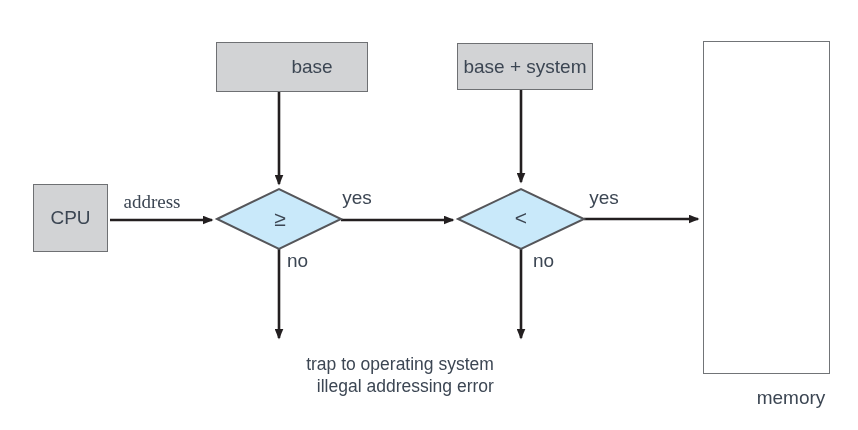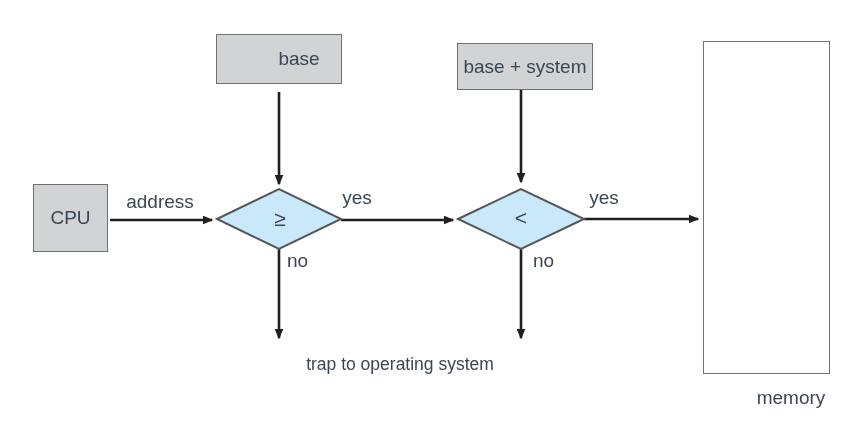--- a/index.html
+++ b/index.html
@@ -48,37 +48,37 @@
     align-items: center;
     justify-content: center;
     font-size: 19px;
     color: var(--text);
   }
   .reg-box {
     background: var(--box-fill);
     border: 1.6px solid var(--box-border);
   }
   .cpu-box    { left: 33px;  top: 184px; width: 75px;  height: 68px; }
-  .base-box   { left: 216px; top: 34px;  width: 126px; height: 50px; padding-left: 40px; }
+  .base-box   { left: 216px; top: 42px;  width: 152px; height: 50px; padding-left: 40px; }
   .limit-box  { left: 457px; top: 43px;  width: 136px; height: 47px; }
   .memory-box {
     left: 703px; top: 41px; width: 127px; height: 333px;
     background: var(--memory-fill);
     border: 1.6px solid var(--memory-border);
   }
 
   .lbl {
     position: absolute;
     font-size: 19px;
     color: var(--text);
     white-space: nowrap;
     line-height: 1.1;
   }
   .lbl.centered { transform: translateX(-50%); }
-  .lbl-address { left: 160px; top: 192px; }
+  .lbl-address { left: 152px; top: 192px; font-family: Liberation Serif, serif; }
   .lbl-yes-1   { left: 357px; top: 188px; }
   .lbl-yes-2   { left: 604px; top: 188px; }
   .lbl-no-1    { left: 287px; top: 251px; }
   .lbl-no-2    { left: 533px; top: 251px; }
   .lbl-memory  { left: 766px; top: 388px; margin-left: 25px; }
 
   .sym {
     position: absolute;
     font-size: 21px;
     color: var(--text);
@@ -140,17 +140,18 @@
   <span class="sym sym-lt">&lt;</span>
 
   <span class="lbl centered lbl-address">address</span>
   <span class="lbl centered lbl-yes-1">yes</span>
   <span class="lbl centered lbl-yes-2">yes</span>
   <span class="lbl lbl-no-1">no</span>
   <span class="lbl lbl-no-2">no</span>
 
   <div class="trap-text">
     <div>trap to operating system</div>
+    <div>illegal addressing error</div>
   </div>
 
   <span class="lbl centered lbl-memory">memory</span>
 
 </div>
 
 </body></html>

